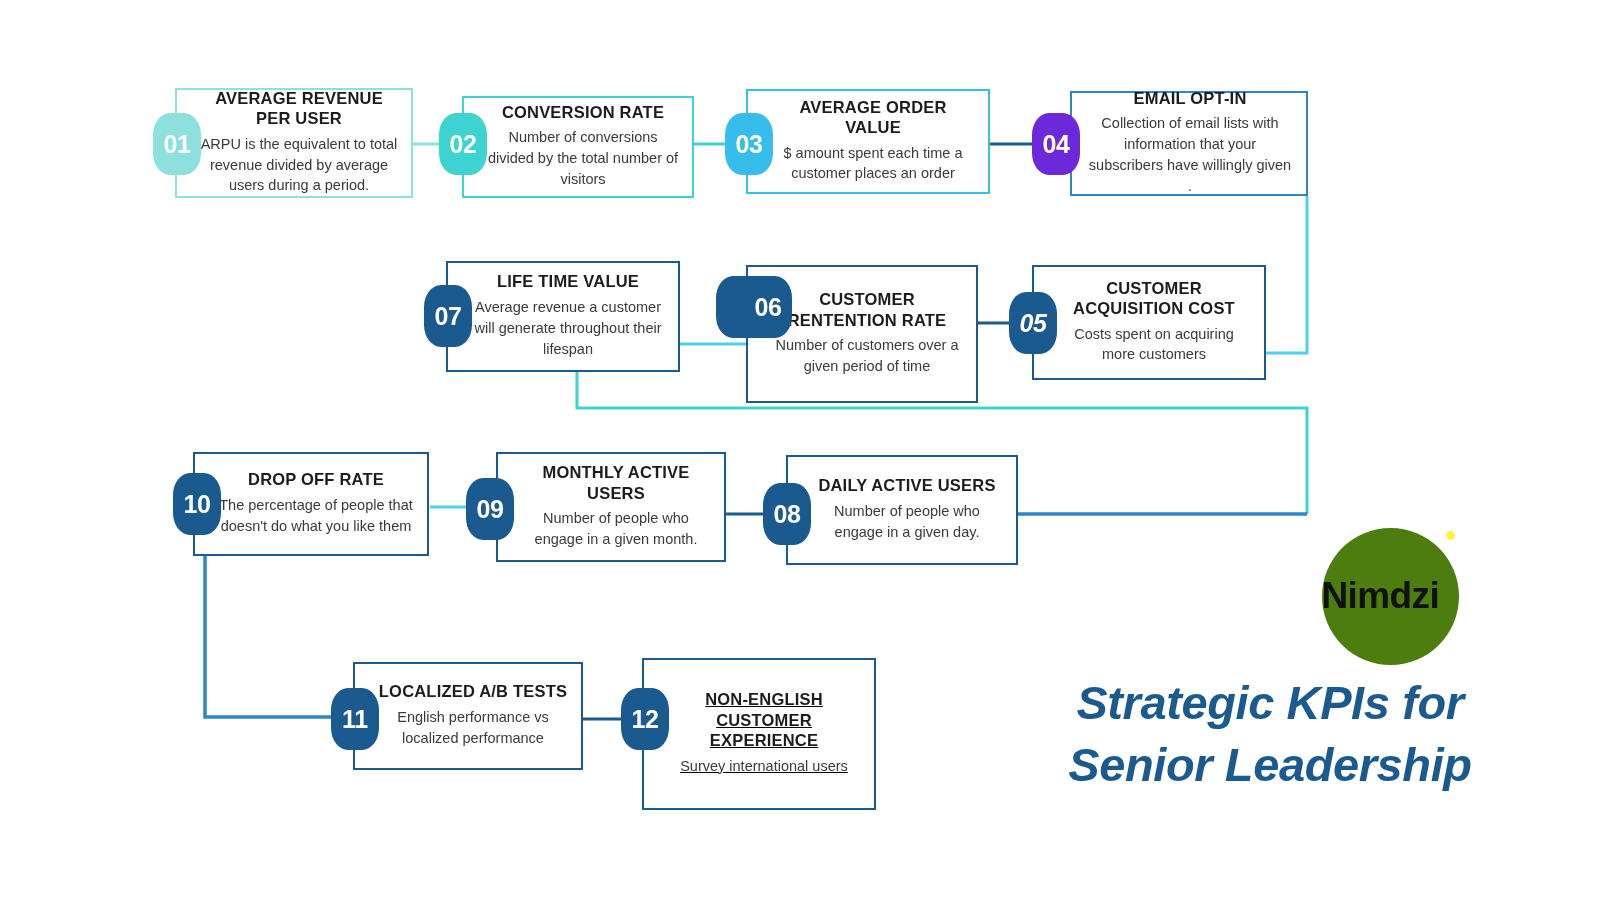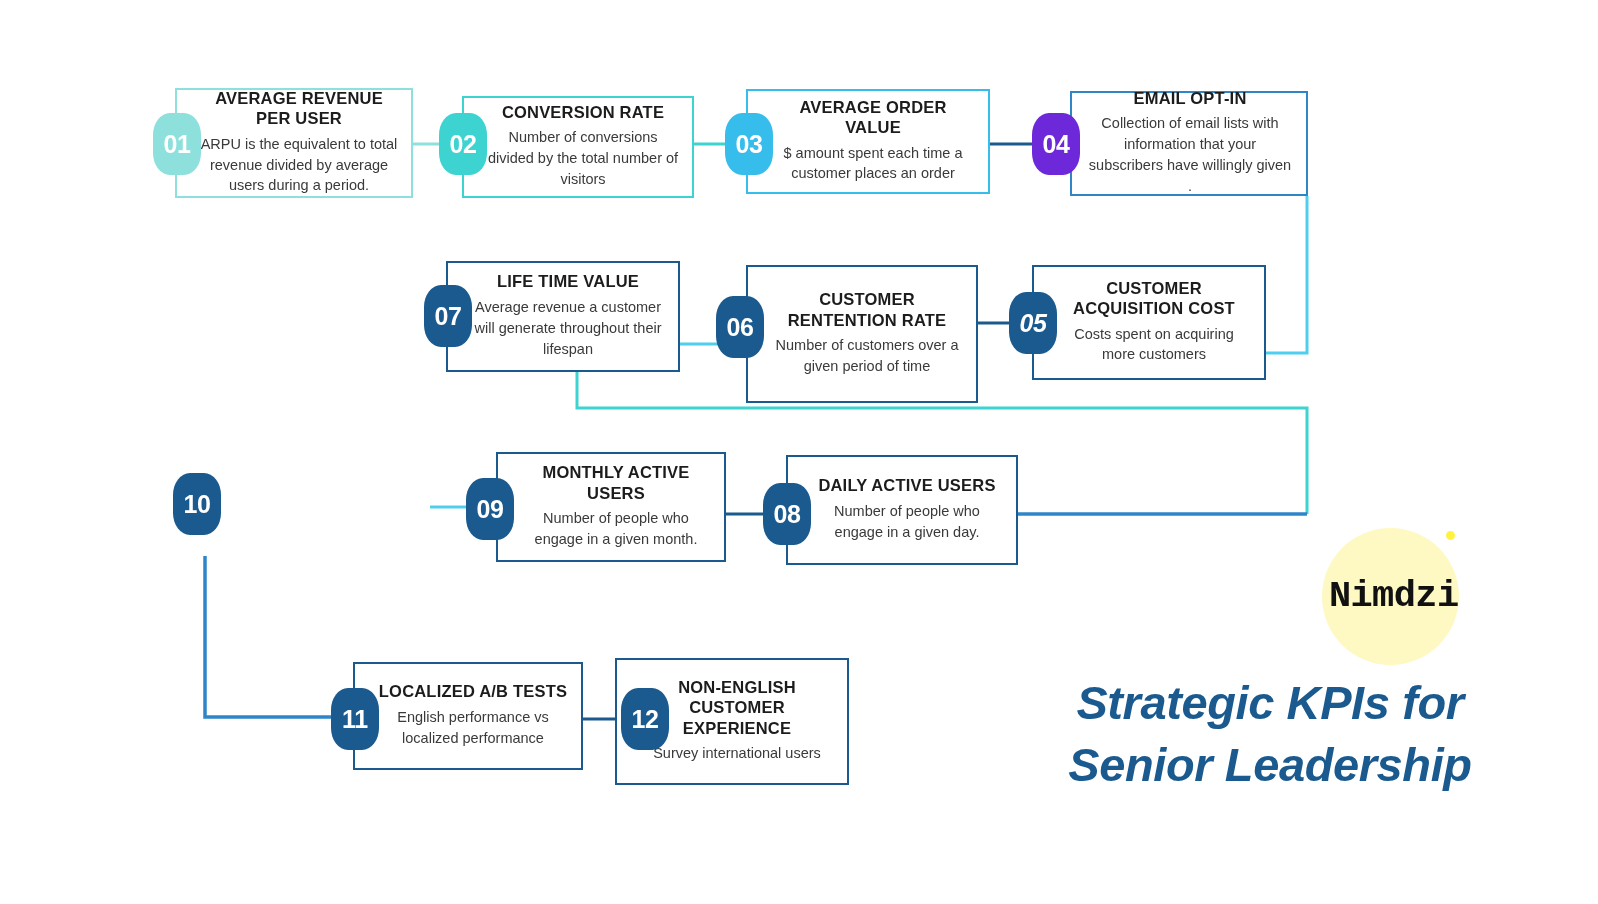--- a/index.html
+++ b/index.html
@@ -74,26 +74,25 @@
     letter-spacing: -0.3px;
     z-index: 6;
   }
 
   
   .brand-logo {
     position: absolute;
     width: 137px;
     height: 137px;
     border-radius: 50%;
-    background: #fef9c3;
+    background: #4d7c0f;
     display: flex;
     align-items: center;
-    justify-content: flex-end;
+    justify-content: flex-start;
     z-index: 4;
-    font-family: Liberation Mono, monospace;
   }
   .brand-logo-text {
     position: relative;
     font-size: 37px;
     font-weight: bold;
     color: #111111;
     letter-spacing: -0.6px;
   }
   .brand-logo-dot {
     position: absolute;
@@ -185,21 +184,21 @@
     <div class="kpi-desc">Costs spent on acquiring more customers</div>
   </div>
   <div class="kpi-badge" style="left:1009px; top:292px;font-style:italic;">
     <span>05</span>
   </div>
 
   <div class="kpi-card" style="left:746px; top:265px; width:232px; height:138px;">
     <div class="kpi-title">CUSTOMER RENTENTION RATE</div>
     <div class="kpi-desc">Number of customers  over a given period of time</div>
   </div>
-  <div class="kpi-badge" style="left:716px; top:296px;">
+  <div class="kpi-badge" style="left:716px; top:276px;padding-left:28px;">
     <span>06</span>
   </div>
 
   <div class="kpi-card" style="left:446px; top:261px; width:234px; height:111px;">
     <div class="kpi-title">LIFE TIME VALUE</div>
     <div class="kpi-desc">Average revenue  a customer will generate throughout their lifespan</div>
   </div>
   <div class="kpi-badge" style="left:424px; top:285px;">
     <span>07</span>
   </div>
@@ -213,33 +212,37 @@
   </div>
 
   <div class="kpi-card" style="left:496px; top:452px; width:230px; height:110px;">
     <div class="kpi-title">MONTHLY ACTIVE USERS</div>
     <div class="kpi-desc">Number of people who engage in a given month.</div>
   </div>
   <div class="kpi-badge" style="left:466px; top:478px;">
     <span>09</span>
   </div>
 
+  <div class="kpi-card" style="left:193px; top:452px; width:236px; height:104px;">
+    <div class="kpi-title">DROP OFF RATE</div>
+    <div class="kpi-desc">The percentage of people that doesn't do what you like them</div>
+  </div>
   <div class="kpi-badge" style="left:173px; top:473px;">
     <span>10</span>
   </div>
 
   <div class="kpi-card" style="left:353px; top:662px; width:230px; height:108px;">
     <div class="kpi-title">LOCALIZED A/B TESTS</div>
     <div class="kpi-desc">English performance vs localized performance</div>
   </div>
   <div class="kpi-badge" style="left:331px; top:688px;">
     <span>11</span>
   </div>
 
-  <div class="kpi-card" style="left:615px; top:658px; width:234px; height:127px;">
+  <div class="kpi-card" style="left:642px; top:658px; width:234px; height:152px;text-decoration:underline;">
     <div class="kpi-title">NON-ENGLISH CUSTOMER EXPERIENCE</div>
     <div class="kpi-desc">Survey international users</div>
   </div>
   <div class="kpi-badge" style="left:621px; top:688px;">
     <span>12</span>
   </div>
 
   <div class="brand-logo" style="left: 1321.5px; top: 527.5px;">
     <span class="brand-logo-text">Nimdzi</span>
     <span class="brand-logo-dot"></span>

